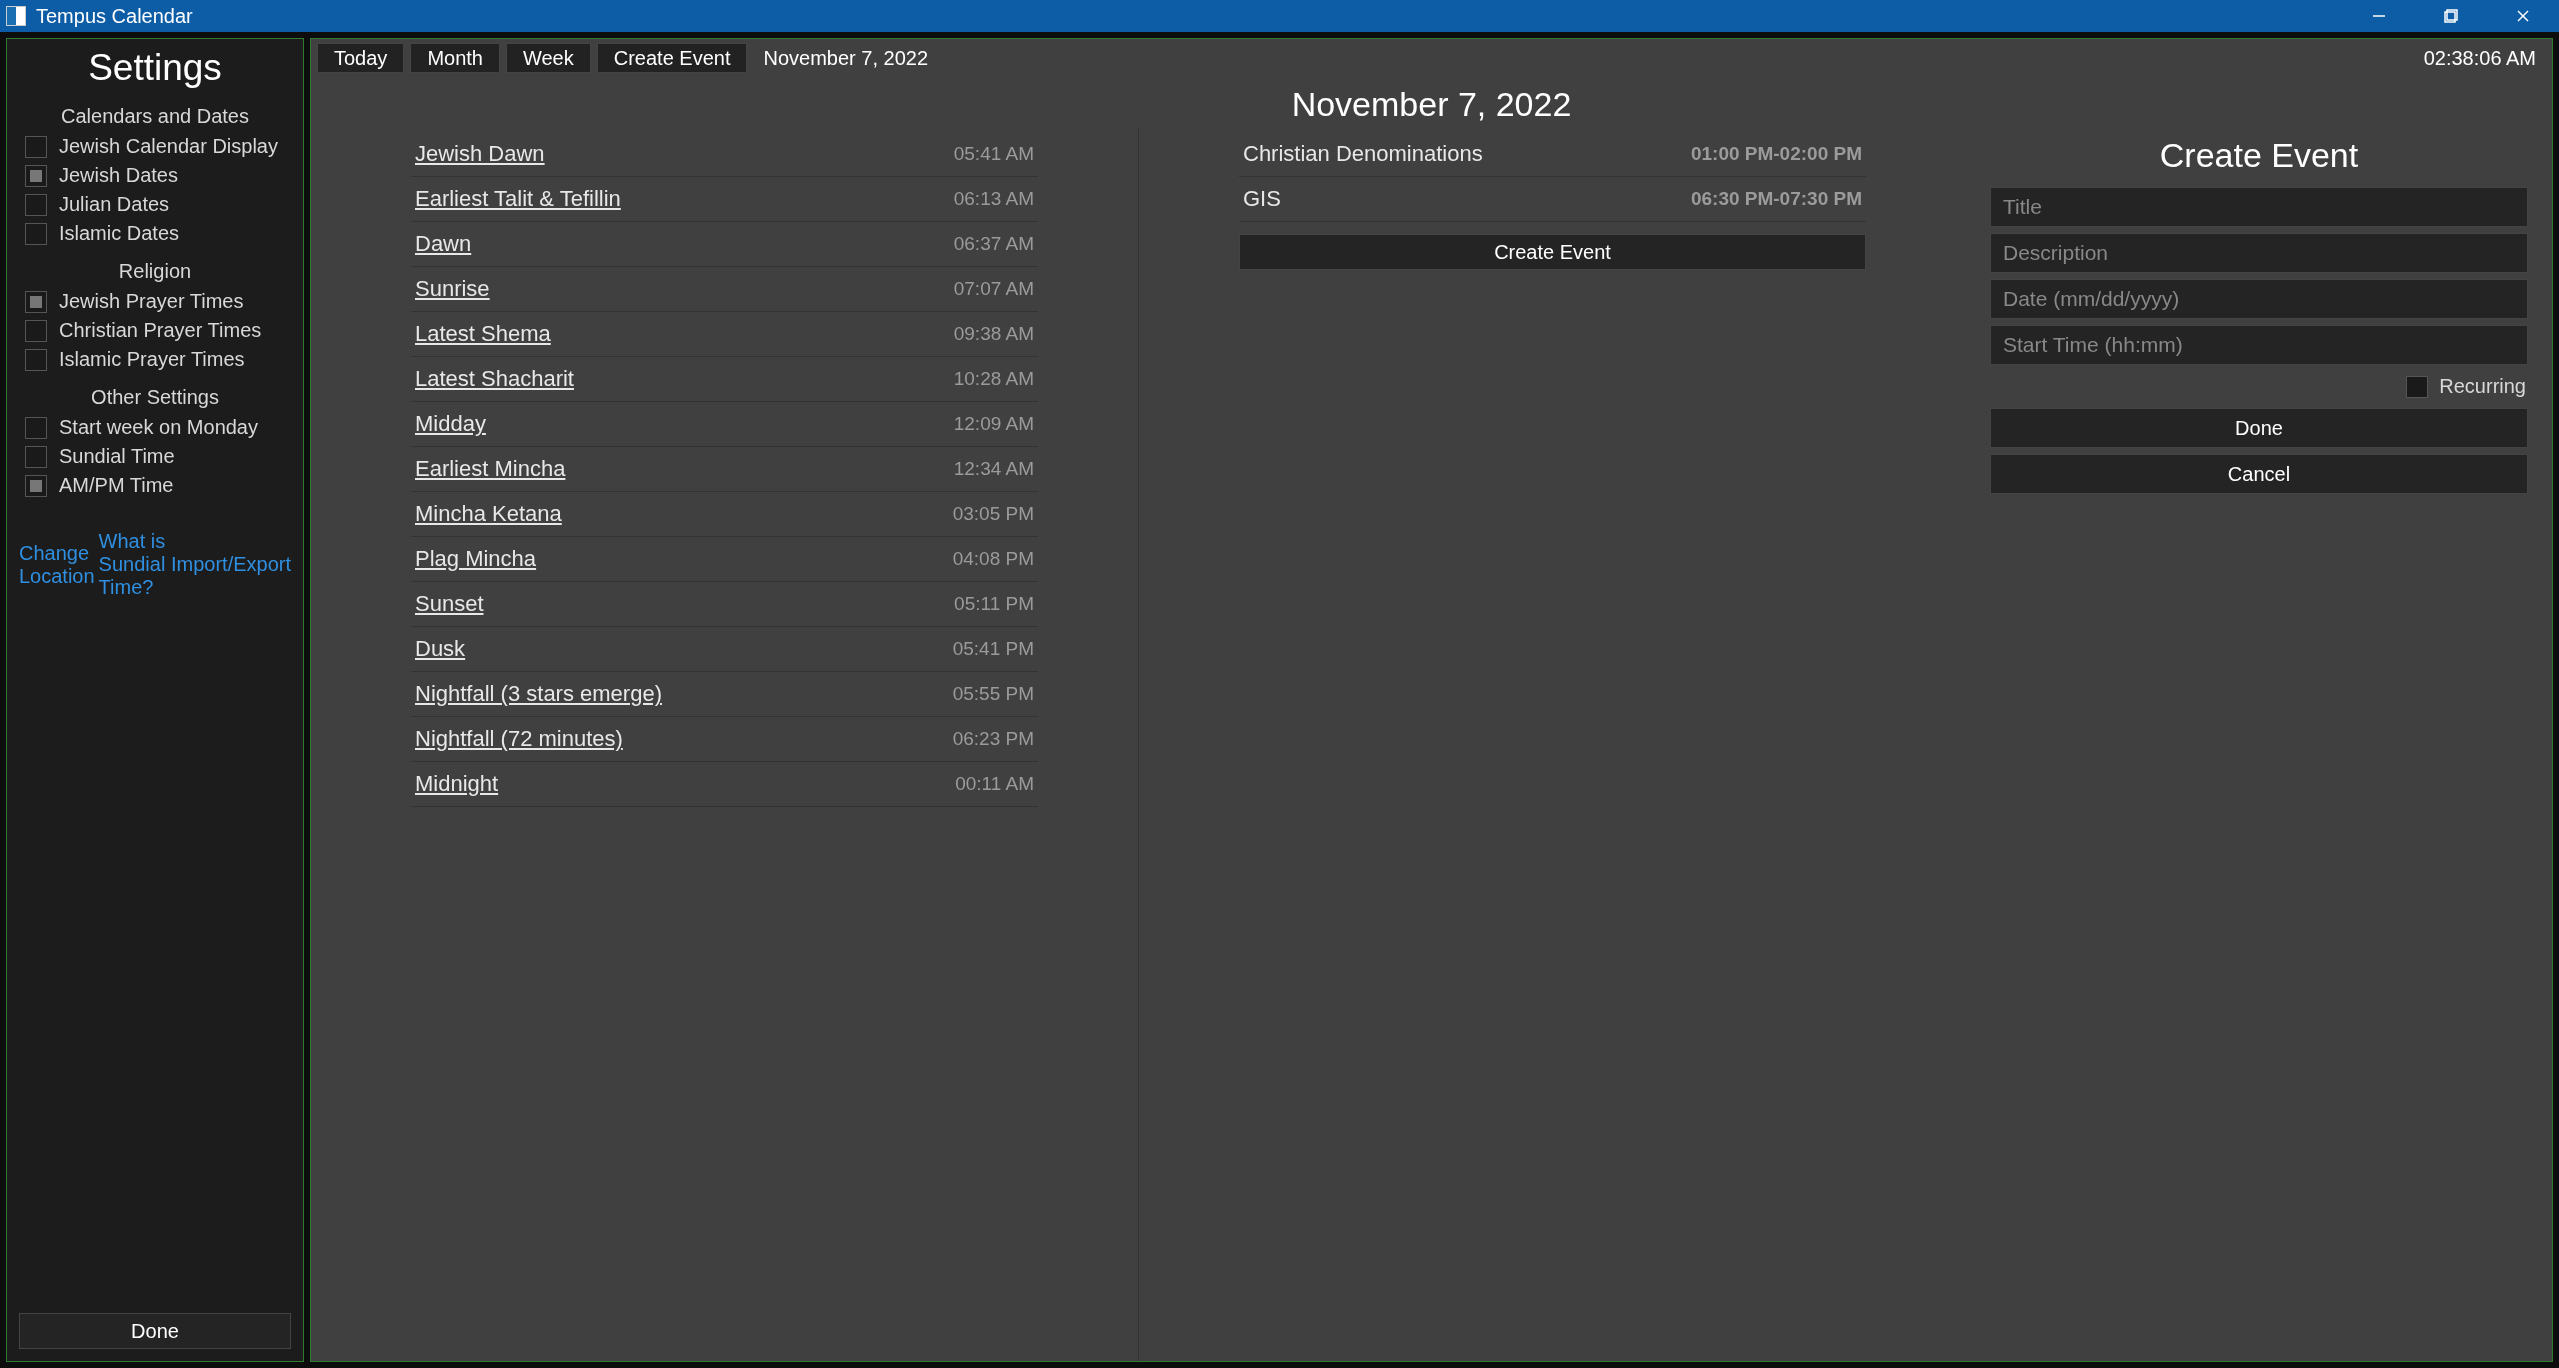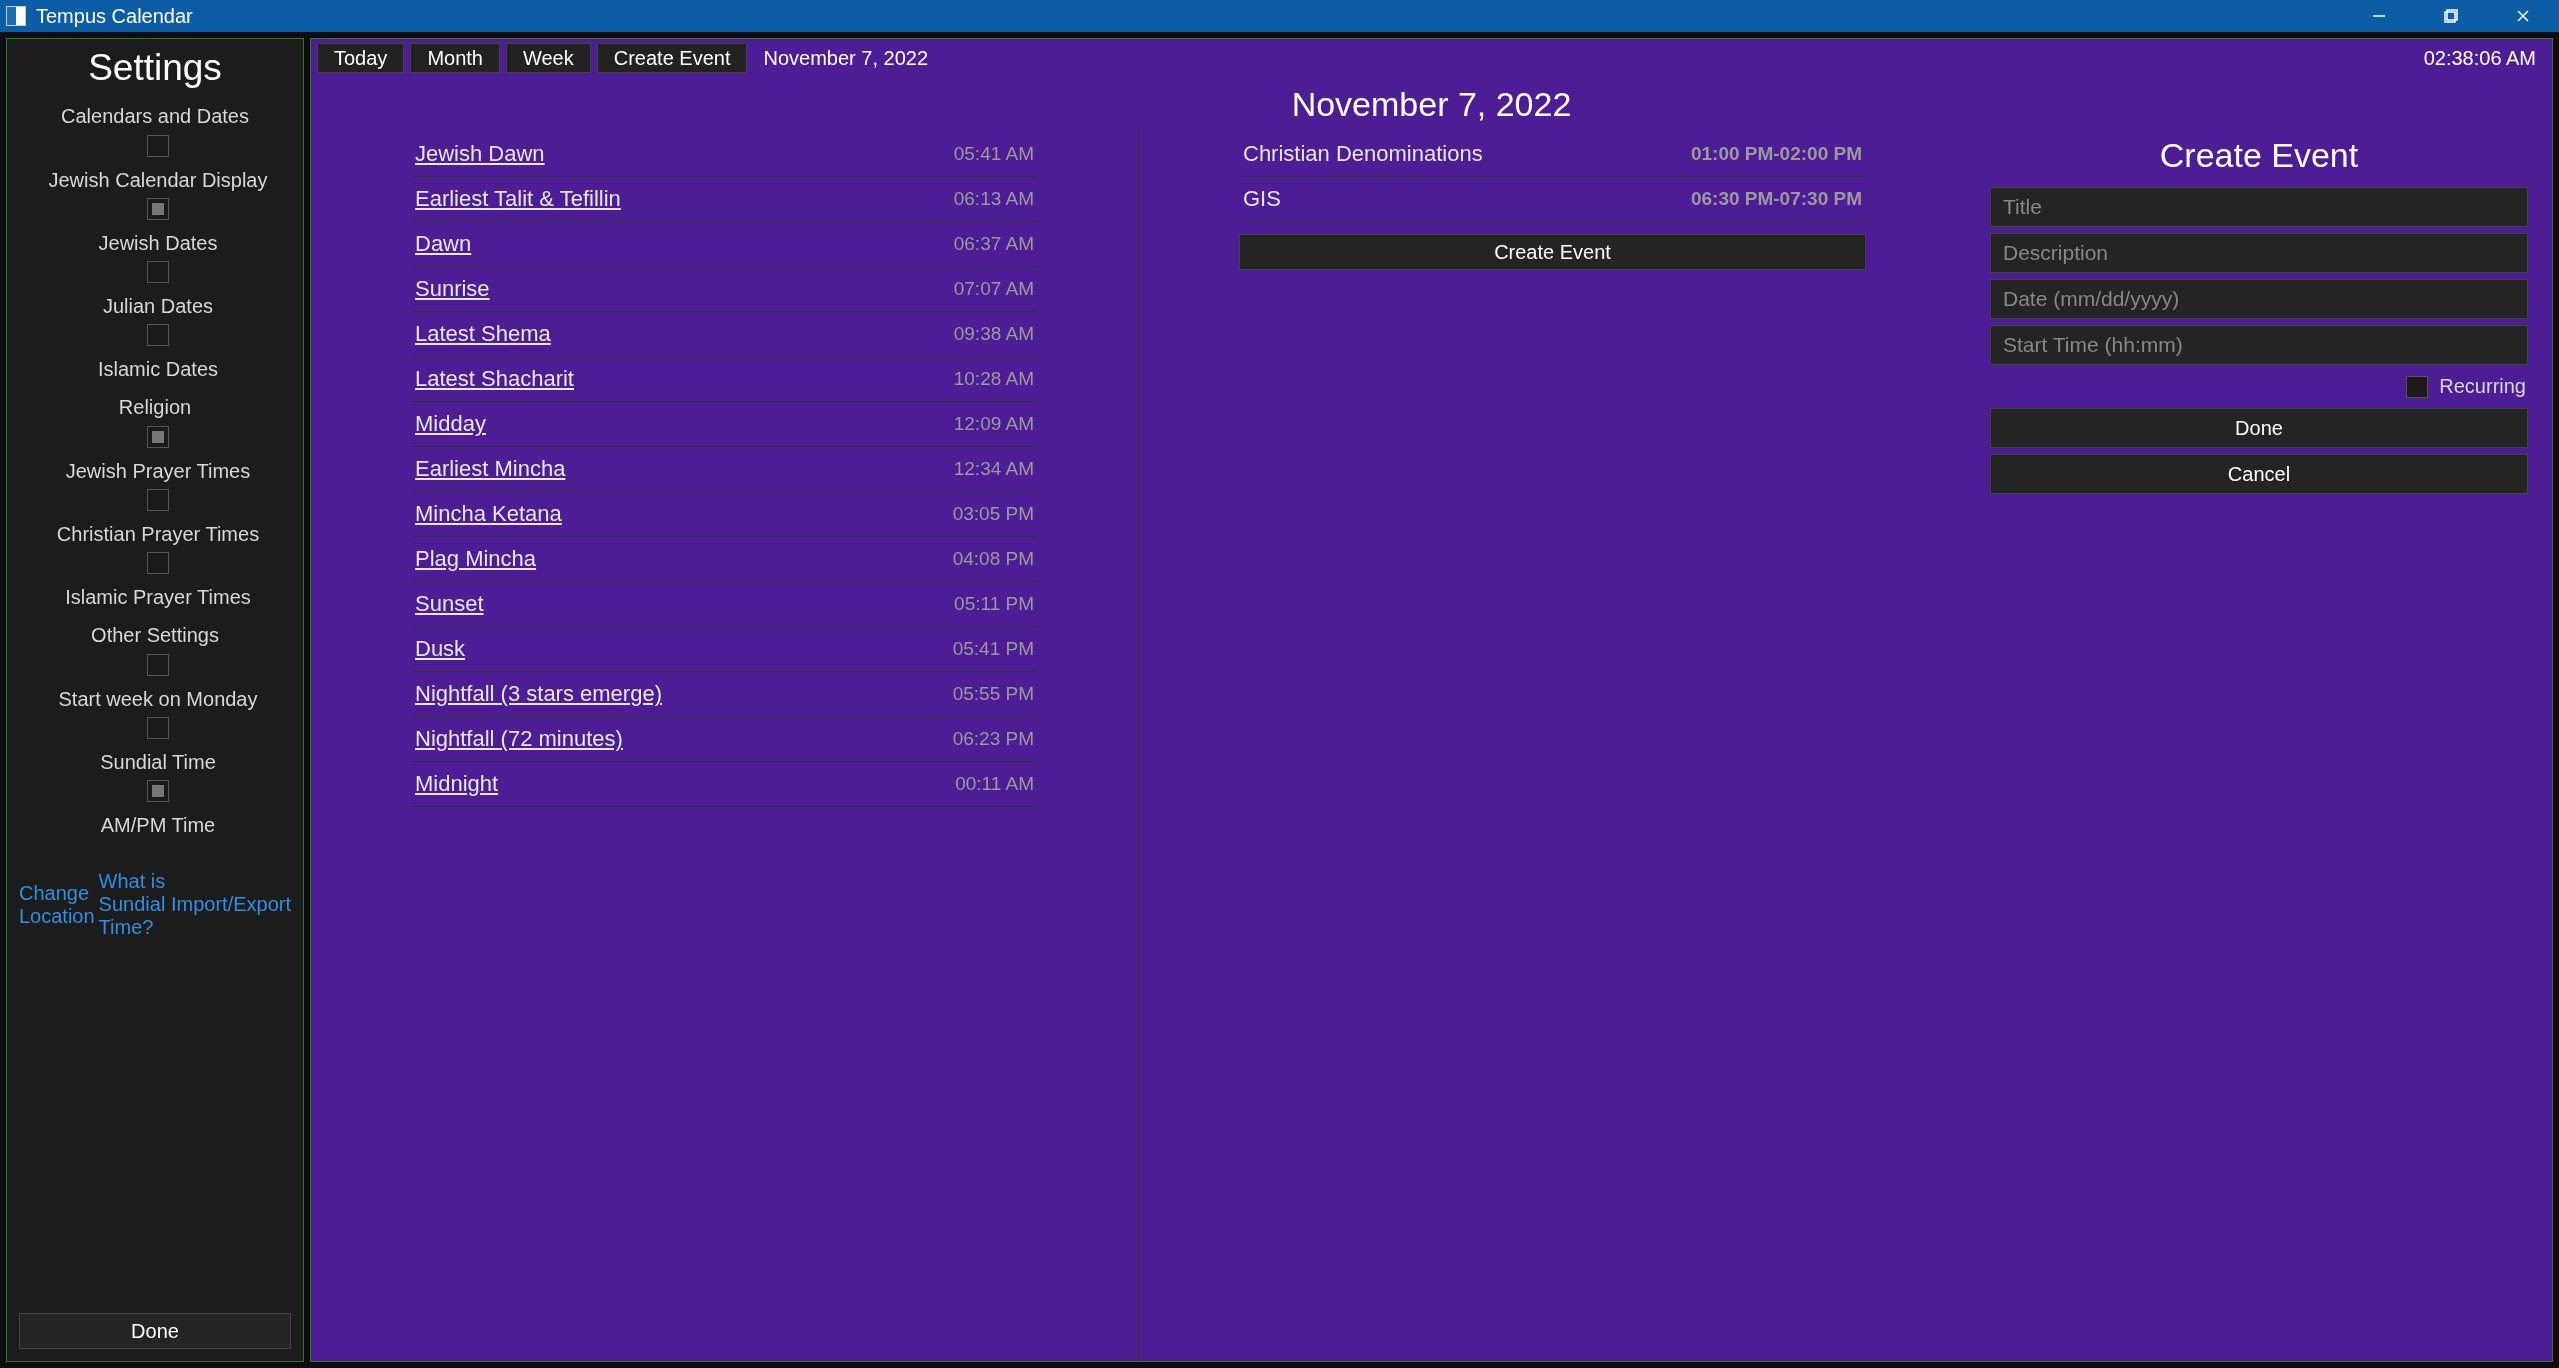--- a/index.html
+++ b/index.html
@@ -7,28 +7,28 @@
   .window { width: 2559px; height: 1368px; transform-origin: top left; }
   .titlebar { height: 32px; background: #0d5ca6; display: flex; align-items: center; padding: 0 0 0 6px; color: #fff; font-size: 20px; }
   .titlebar .app-icon { width: 20px; height: 20px; margin-right: 10px; display: inline-block; position: relative; }
   .titlebar .app-icon::before { content:""; position:absolute; inset:0; border:1.5px solid #ccc; background: linear-gradient(90deg,#1a6fb3 50%, #fff 50%); }
   .titlebar .spacer { flex:1; }
   .tb-btn { width: 72px; height: 32px; display:flex; align-items:center; justify-content:center; color:#fff; font-size:18px; }
   .app-body { display:flex; height: calc(1368px - 32px); padding: 6px 6px 6px 0; gap: 6px; background:#0d0d0d; }
   .sidebar { width: 298px; margin-left:6px; border: 1px solid #2f7a2f; background: #1c1c1c; padding: 8px 12px 12px 12px; display:flex; flex-direction:column; position:relative; }
   .sidebar h1 { font-size: 37px; font-weight: 400; color:#fff; text-align:center; margin-bottom: 4px; }
   .section-title { font-size: 20px; color:#d8d8d8; text-align:center; margin-top: 12px; margin-bottom: 4px; }
-  .check-row { display:flex; align-items:center; gap: 12px; padding: 3px 0 3px 6px; flex-direction: column; }
+  .check-row { display:flex; align-items:center; gap: 12px; padding: 3px 0 3px 6px; }
   .check-box { width: 22px; height: 22px; border: 1px solid #555; background:#1a1a1a; display:flex; align-items:center; justify-content:center; }
   .check-box.checked::after { content:""; width:12px; height:12px; background:#777; }
   .check-label { font-size: 20px; }
   .link-stack { margin-top: 30px; display:flex; flex-direction:row; align-items:center; gap: 4px; }
   .link-stack a { color: #2f8fe0; font-size: 20px; text-decoration: none; cursor:pointer; }
   .sidebar-done { position:absolute; left:12px; right:12px; bottom:12px; height: 36px; border:1px solid #444; background:#242424; color:#fff; font-size:20px; display:flex; align-items:center; justify-content:center; cursor:pointer; }
-  .main { flex:1; border:1px solid #2f7a2f; background:#4c1d95; display:flex; flex-direction:column; }
+  .main { flex:1; border:1px solid #2f7a2f; background:#404040; display:flex; flex-direction:column; }
   .toolbar { height: 38px; display:flex; align-items:stretch; padding: 4px 6px; gap: 6px; }
   .tbtn { border:1px solid #444; background:#222; color:#fff; font-size:20px; padding: 0 16px; display:flex; align-items:center; cursor:pointer; }
   .tstat { color:#fff; font-size:20px; display:flex; align-items:center; padding: 0 10px; }
   .toolbar .spacer { flex:1; }
   .date-title { text-align:center; font-size:34px; color:#fff; font-weight:400; margin-top: 8px; margin-bottom: 4px; }
   .columns { display:flex; flex:1; overflow:hidden; }
   .col { flex:1; padding: 4px 100px 4px 100px; position:relative; }
   .col.left { border-right: 1px solid #333; }
   .pt-row { display:flex; align-items:center; padding: 9px 4px; border-bottom:1px solid #333; }
   .pt-label { flex:1; font-size:22px; color:#e8e8e8;text-decoration:underline; }

